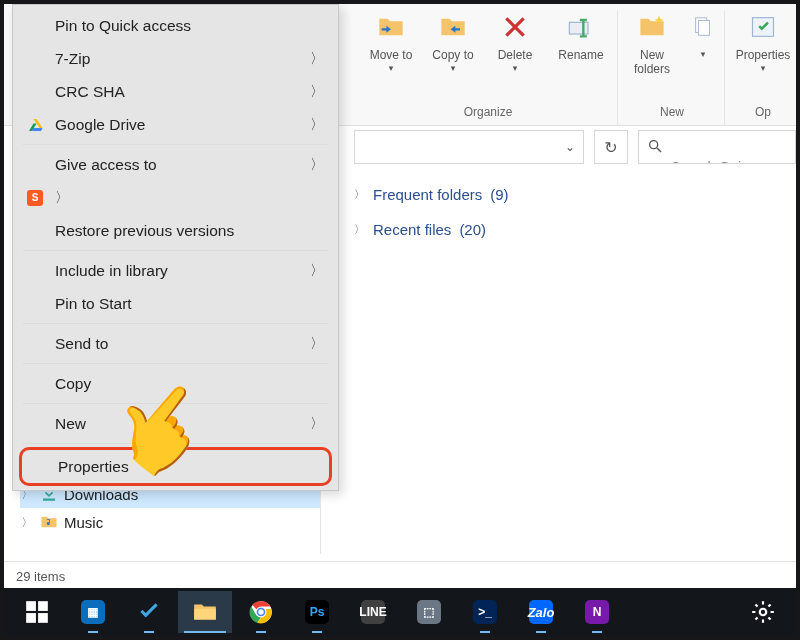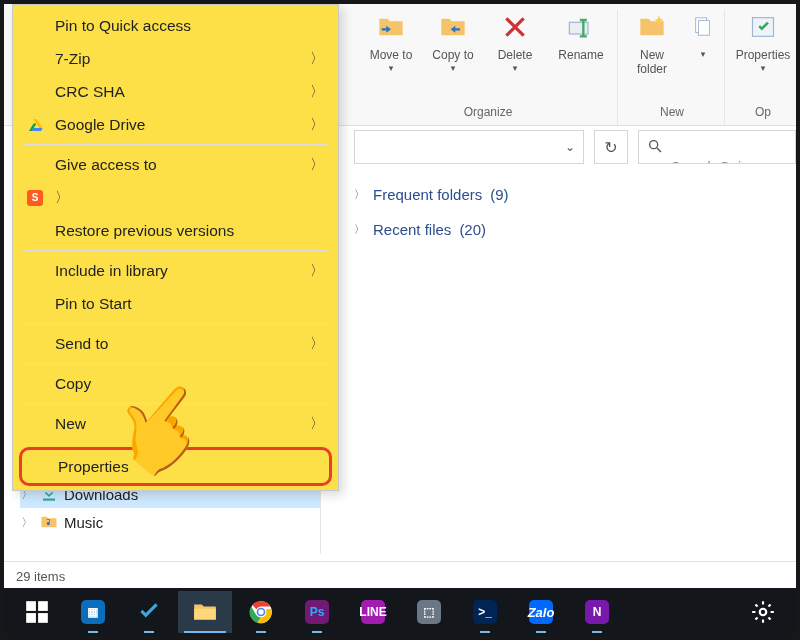--- a/index.html
+++ b/index.html
@@ -155,21 +155,21 @@
   bottom: 74px;
   border-top:1px solid #e1e1e1;
 }
 
 
 .ctxmenu {
   position: absolute;
   left: 8px;
   top: 0px;
   width: 325px;
-  background: #fde047;
+  background: #e5e5e5;
   border: 1px solid #c8c8c8;
   box-shadow: 4px 4px 10px rgba(0,0,0,0.15);
   padding: 4px 0;
   z-index: 50;
 }
 .mitem {
   display:flex;
   align-items:center;
   height: 33px;
   padding: 0 14px 0 12px;
@@ -294,21 +294,21 @@
 
     <div class="rgroup">
       <div class="rbuttons">
         <div class="rbtn">
           <div class="ic">
             <svg viewBox="0 0 24 24" width="28" height="28">
                 <path fill="#f5c36a" d="M2 5h7l2 2h11v12H2z"></path>
                 <polygon fill="#ffcf3d" points="18,2 19,5 22,6 19,7 18,10 17,7 14,6 17,5"></polygon>
               </svg>
           </div>
-          <span>New folder</span>
+          <span>New folders</span>
         </div>
         <div class="rbtn" style="width:30px">
           <div class="ic">
             <svg viewBox="0 0 24 24" width="22" height="22">
                 <rect x="4" y="2" width="12" height="16" fill="#fff" stroke="#9fb4cf"></rect>
                 <rect x="7" y="5" width="12" height="16" fill="#fff" stroke="#9fb4cf"></rect>
               </svg>
           </div>
           <span class="caret">▾</span>
         </div>
@@ -499,24 +499,24 @@
       <svg width="26" height="26" viewBox="0 0 24 24">
           <circle cx="12" cy="12" r="10" fill="#fff"></circle>
           <path fill="#ea4335" d="M12 2a10 10 0 018.7 5H12a5 5 0 00-4.3 2.5L4 5.3A10 10 0 0112 2z"></path>
           <path fill="#34a853" d="M3 7l4.7 8.1A5 5 0 0012 17l-3.5 5A10 10 0 013 7z"></path>
           <path fill="#fbbc04" d="M21 9a10 10 0 01-12.5 13L12 17a5 5 0 004.3-7.5z"></path>
           <circle cx="12" cy="12" r="4" fill="#4285f4"></circle>
           <circle cx="12" cy="12" r="2.5" fill="#fff"></circle>
         </svg>
     </div>
     <div class="titem running">
-      <span class="appicon" style="background:#701a75;color:#31a8ff">Ps</span>
+      <span class="appicon" style="background:#000000;color:#31a8ff">Ps</span>
     </div>
     <div class="titem">
-      <span class="appicon" style="background:#a21caf">LINE</span>
+      <span class="appicon" style="background:#404040">LINE</span>
     </div>
     <div class="titem">
       <span class="appicon" style="background:#6b7785">⬚</span>
     </div>
     <div class="titem running">
       <span class="appicon" style="background:#012456;color:#fff">&gt;_</span>
     </div>
     <div class="titem running">
       <span class="appicon" style="background:#0068ff;font-style:italic;font-size:13px">Zalo</span>
     </div>

